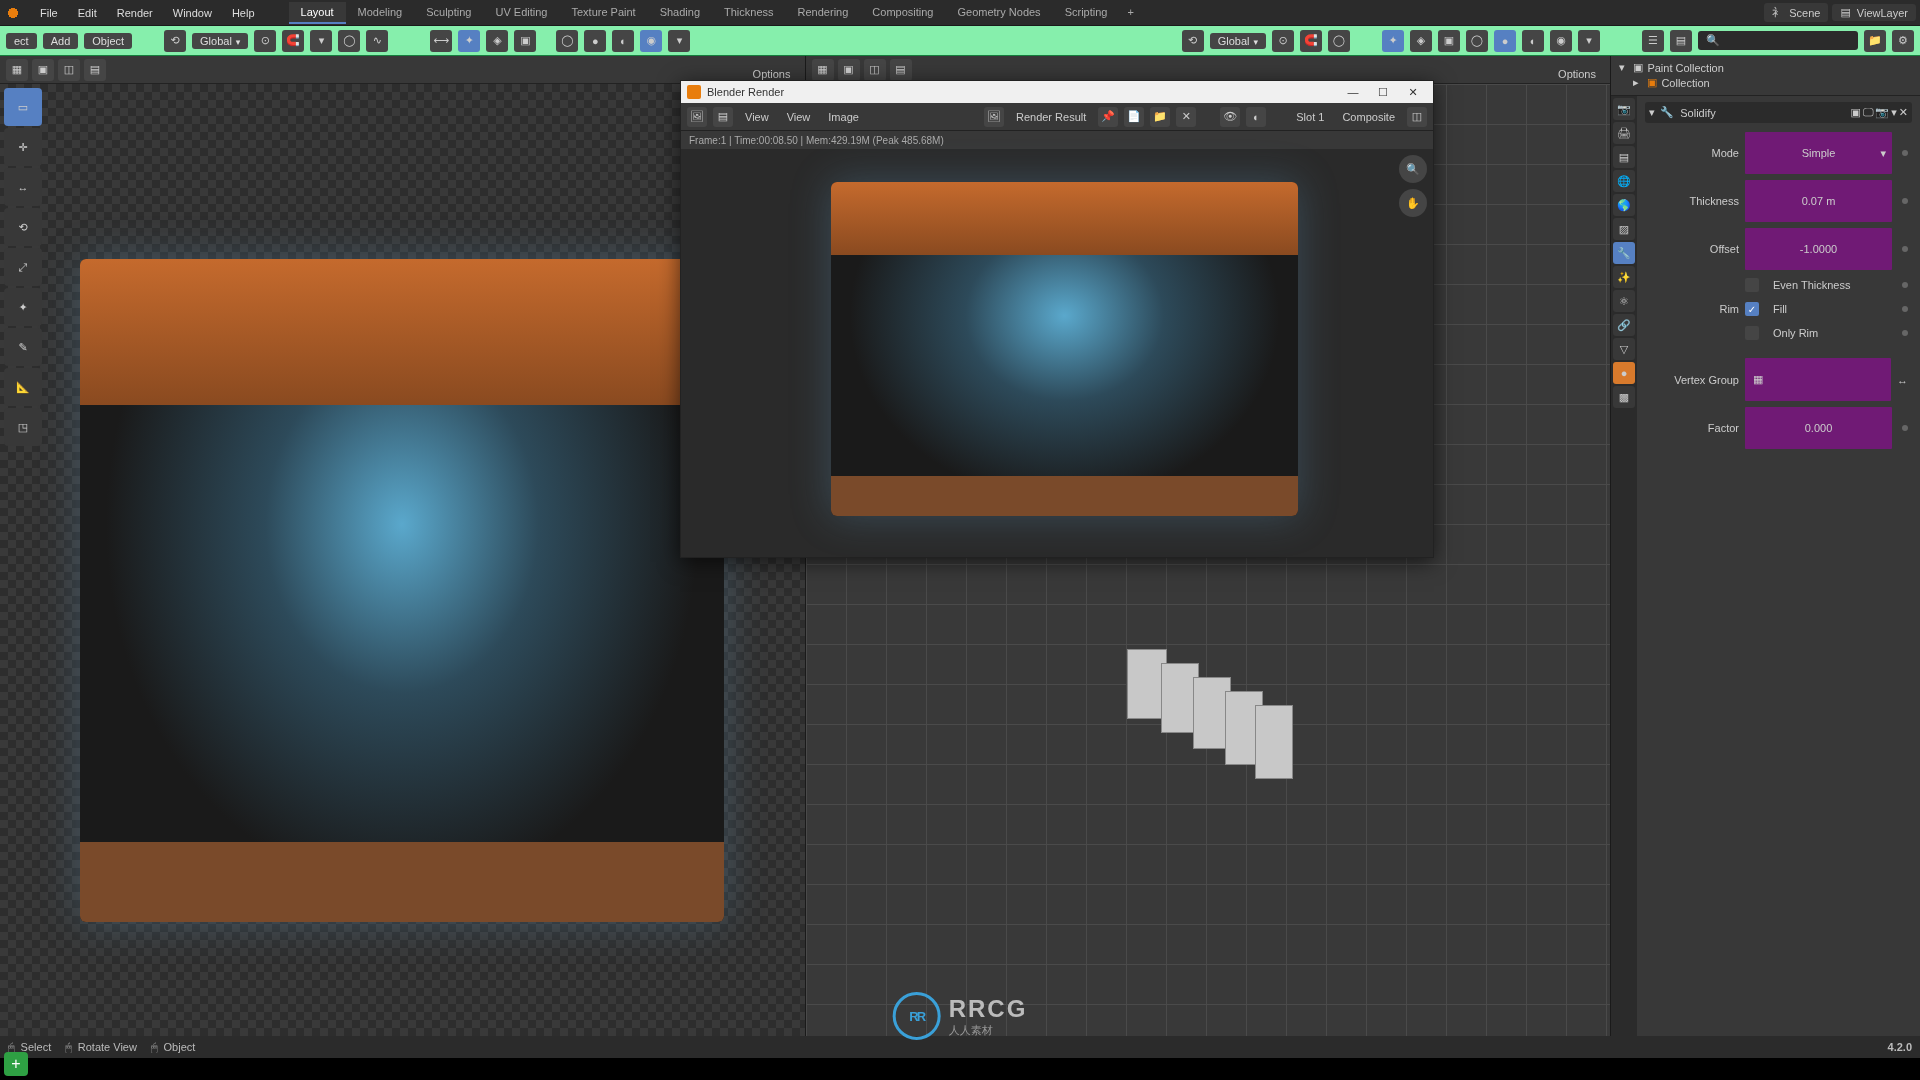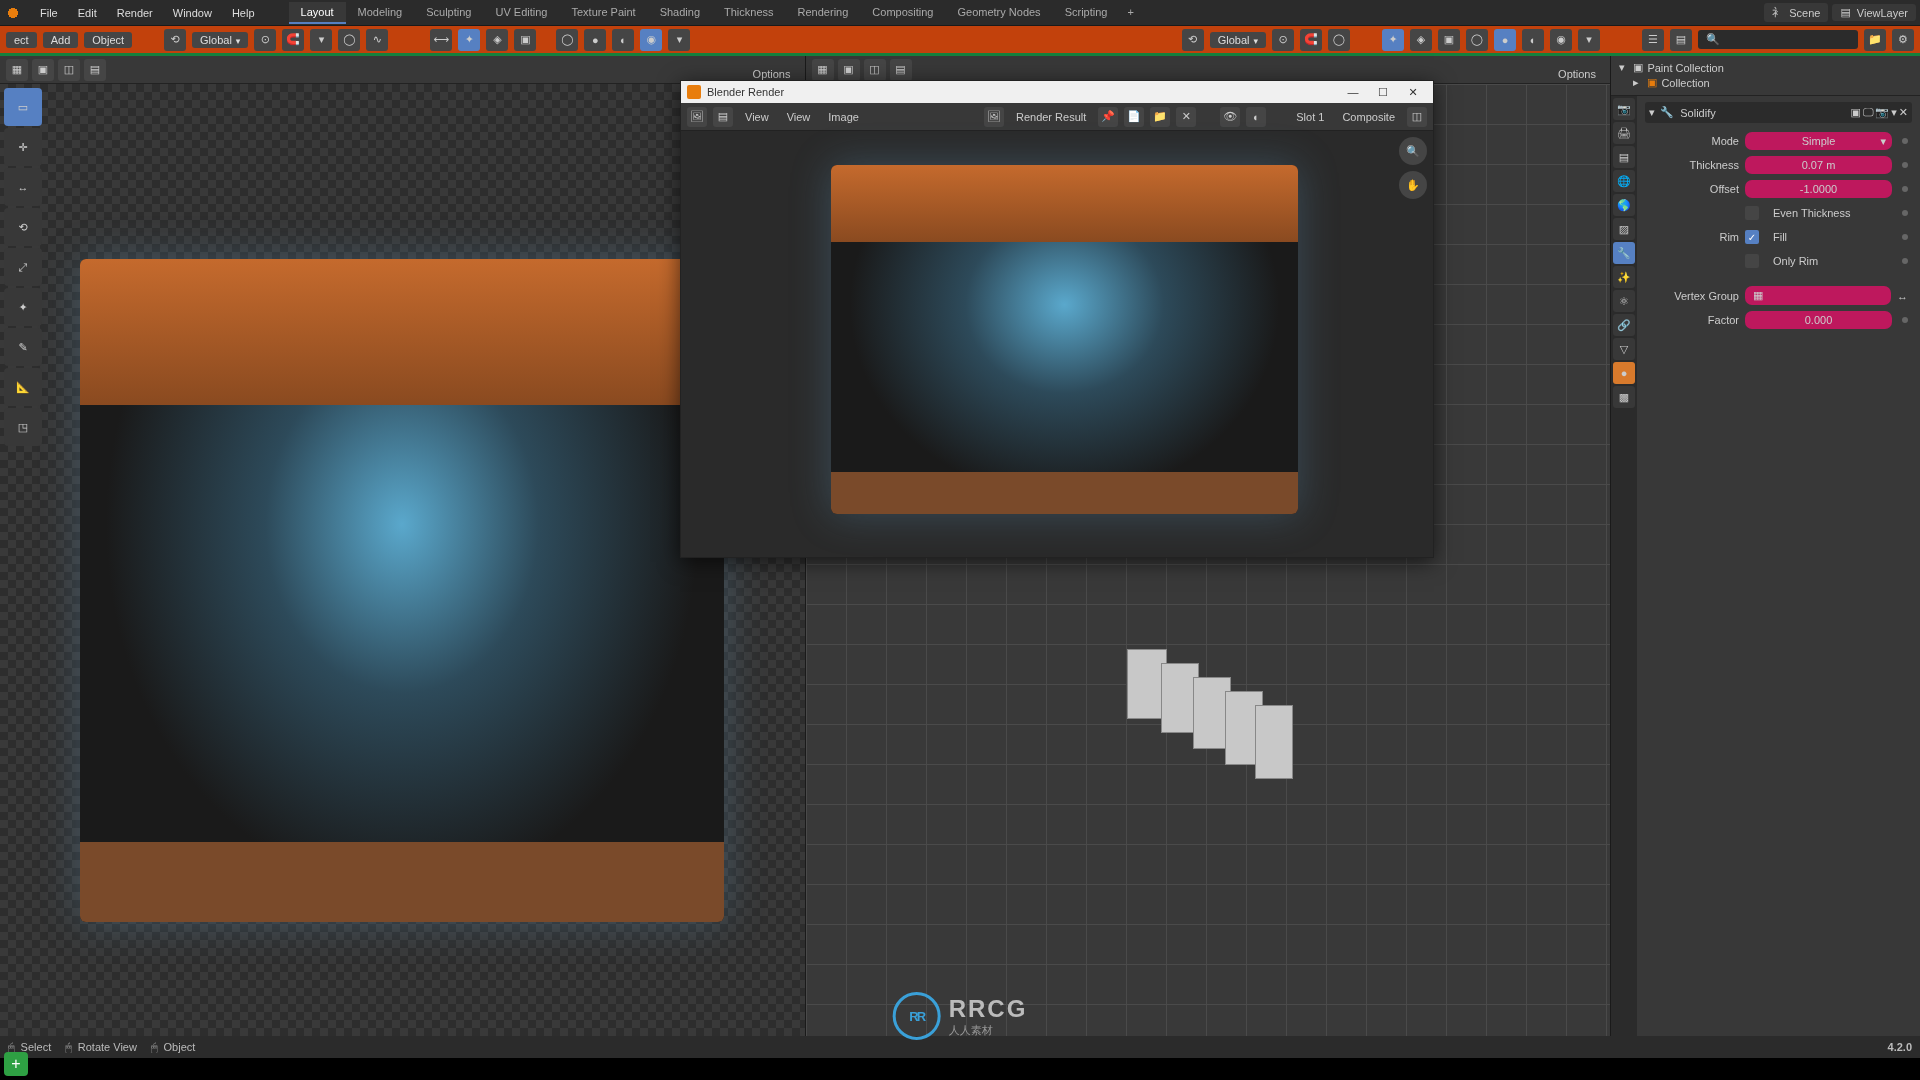--- a/index.html
+++ b/index.html
@@ -10,21 +10,21 @@
 .top-menu .logo { width: 18px; height: 18px; margin-right: 8px; background: radial-gradient(circle, #e87d0d 40%, transparent 40%); border-radius: 3px; }
 .top-menu .menu-item { padding: 4px 10px; cursor: pointer; color: #ddd; }
 .top-menu .workspace-tabs { display: flex; margin-left: 24px; gap: 0; }
 .top-menu .ws-tab { padding: 4px 12px; cursor: pointer; color: #aaa; border-bottom: 2px solid transparent; }
 .top-menu .ws-tab.active { color: #fff; border-bottom: 2px solid #5680c2; background: #383838; }
 .top-menu .right-section { margin-left: auto; display: flex; align-items: center; gap: 4px; }
 .top-menu .plus-tab { padding: 4px 8px; color: #aaa; cursor: pointer; }
 .scene-browse { background: #383838; padding: 2px 8px; border-radius: 3px; display: flex; align-items: center; gap: 6px; }
 
 
-.header-row { height: 30px; background: #c2410c; display: flex; align-items: center; padding: 0 6px; gap: 6px; border-bottom: 3px solid #15803d; }
+.header-row { height: 30px; background: #86efac; display: flex; align-items: center; padding: 0 6px; gap: 6px; border-bottom: 1px solid #15803d; }
 .header-row .hdr-btn { padding: 2px 8px; background: #454545; border-radius: 3px; cursor: pointer; color: #ddd; }
 .header-row .hdr-icon { width: 22px; height: 22px; background: #454545; border-radius: 3px; display: inline-flex; align-items: center; justify-content: center; cursor: pointer; }
 .header-row .hdr-icon.active { background: #5680c2; }
 .header-row .dropdown-arrow::after { content: '▾'; margin-left: 4px; font-size: 9px; }
 .header-row .spacer { flex: 1; }
 .search-box { background: #2b2b2b; padding: 3px 8px; border-radius: 3px; width: 160px; }
 
 
 .main-area { display: flex; height: calc(100% - 56px - 22px); }
 .viewport-pane { flex: 1; background: #393939; position: relative; display: flex; flex-direction: column; }
@@ -91,21 +91,21 @@
 .outliner-row .disclosure { width:10px; }
 
 .properties { flex:1; display:flex; }
 .prop-tabs { width:26px; background:#2b2b2b; display:flex; flex-direction:column; gap:2px; padding:2px; }
 .prop-tab { width:22px; height:22px; background:#383838; border-radius:3px; cursor:pointer; display:flex; align-items:center; justify-content:center; }
 .prop-tab.active { background:#5680c2; }
 .prop-content { flex:1; padding:6px 8px; overflow-y:auto; }
 .prop-panel-title { display:flex; align-items:center; gap:6px; padding:4px; background:#2b2b2b; border-radius:3px; margin-bottom:6px; }
 .prop-row { display:flex; align-items:center; padding:3px 4px; gap:6px; }
 .prop-row .label { width:90px; text-align:right; font-size:11px; color:#ccc; }
-.prop-row .field { flex:1; background:#be185d; border-radius:7px; padding:3px 8px; text-align:center; font-size:11px; position:relative; }
+.prop-row .field { flex:1; background:#701a75; border-radius:1px; padding:15px 8px; text-align:center; font-size:11px; position:relative; }
 .prop-row .checkbox { width:14px; height:14px; background:#5680c2; border-radius:2px; display:inline-flex; align-items:center; justify-content:center; font-size:10px; color:#fff; }
 .prop-row .field-text { flex:1; padding:3px 0 3px 8px; font-size:11px; }
 .prop-row .dot { width:6px; height:6px; border-radius:50%; background:#666; margin-left:4px; }
 
 
 .status-bar { height: 22px; background:#2b2b2b; display:flex; align-items:center; padding:0 8px; gap:14px; font-size:11px; position:absolute; bottom:22px; left:0; right:0; }
 .status-bar .stat-item { display:flex; align-items:center; gap:6px; color:#bbb; }
 .status-bar .version { margin-left:auto;font-weight:bold; }
 
 
@@ -396,20 +396,21 @@
     <span class="hdr-icon">📁</span>
     <span class="hdr-icon">✕</span>
     <span style="width:12px"></span>
     <span class="hdr-icon">👁</span>
     <span class="hdr-icon">◐</span>
     <span style="width:12px"></span>
     <span class="hdr-item dropdown-arrow">Slot 1</span>
     <span class="hdr-item dropdown-arrow">Composite</span>
     <span class="hdr-icon">◫</span>
   </div>
+  <div class="rw-status">Frame:1 | Time:00:08.50 | Mem:429.19M (Peak 485.68M)</div>
   <div class="rw-canvas checker-bg">
     <div class="scene-render" style="left:20%; top:8%; width:62%; height:82%;"></div>
     <div style="position:absolute; right:6px; top:6px; display:flex; flex-direction:column; gap:6px;">
       <div class="gizmo-btn">🔍</div>
       <div class="gizmo-btn">✋</div>
     </div>
   </div>
 </div>
 
 <div class="watermark">

